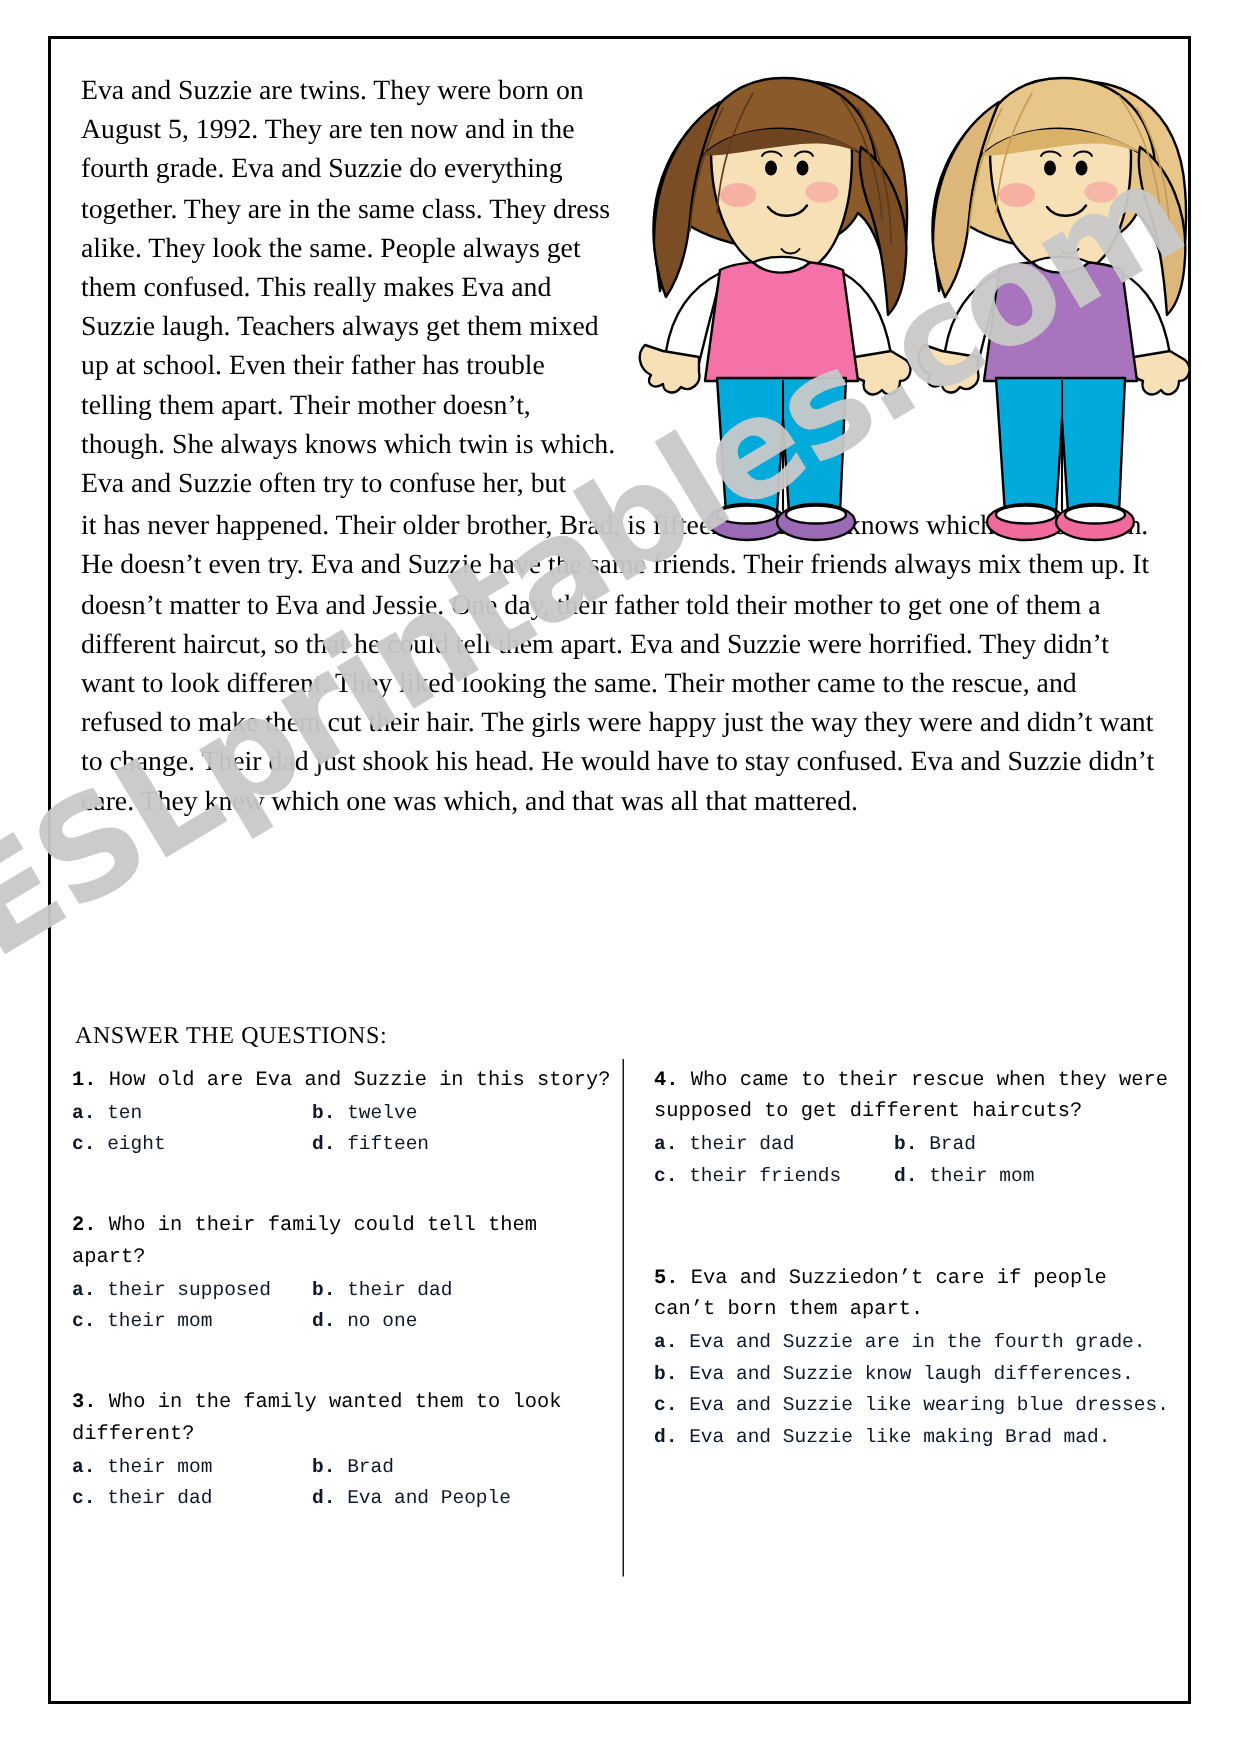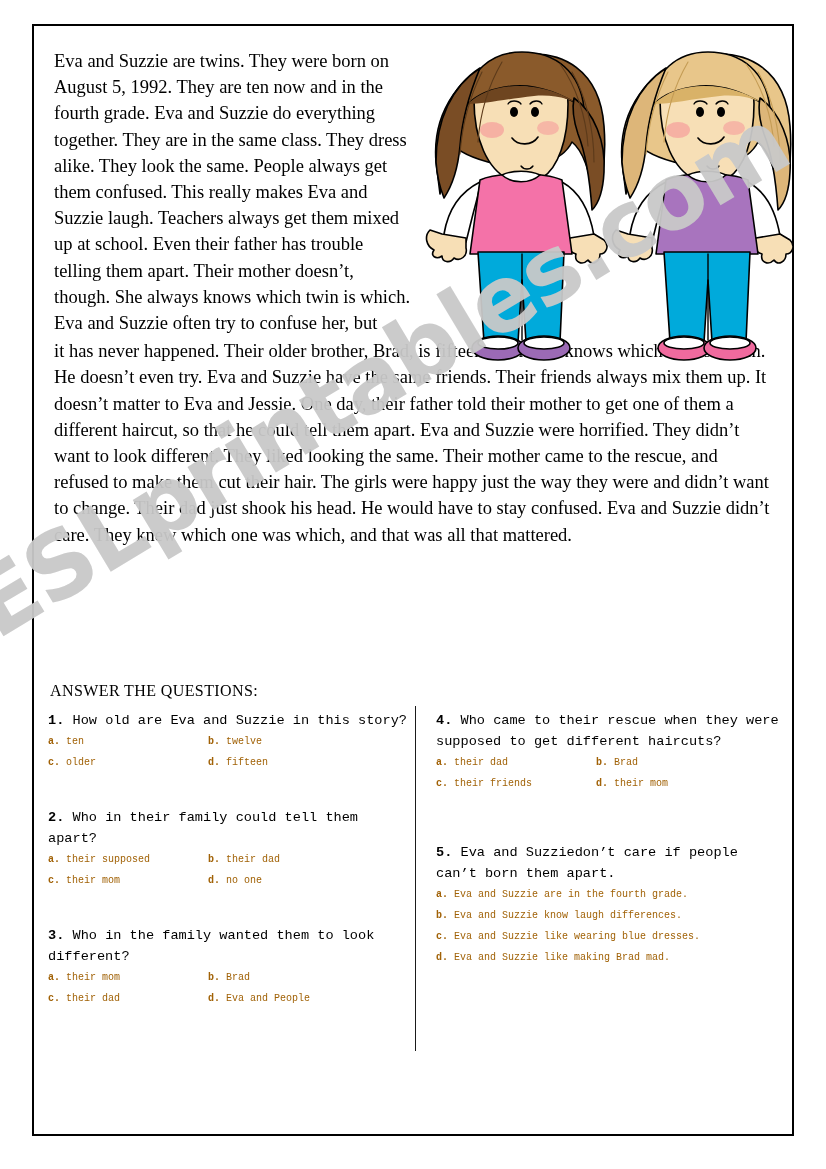--- a/index.html
+++ b/index.html
@@ -112,23 +112,23 @@
   .q-stem .qtext { }
 
   .opt-grid {
     display:grid;
     grid-template-columns:160px 1fr;
     row-gap:0px;
   }
   .opt-stack { display:block; }
 
   .opt {
-    font-size:10px;
+    font-size:13px;
     line-height:21px;
-    color:#a16207;
+    color:#0f172a;
     white-space:nowrap;
   }
   .opt-wrap { white-space:normal; }
   .opt .lbl { font-weight:bold; }
   .opt .txt { }
 
   .spacer-q { height:30px; }
   .spacer-q-lg { height:44px; }
 
   
@@ -276,21 +276,21 @@
         <div class="opt">
           <span class="lbl">a.</span>
           <span class="txt">ten</span>
         </div>
         <div class="opt">
           <span class="lbl">b.</span>
           <span class="txt">twelve</span>
         </div>
         <div class="opt">
           <span class="lbl">c.</span>
-          <span class="txt">older</span>
+          <span class="txt">eight</span>
         </div>
         <div class="opt">
           <span class="lbl">d.</span>
           <span class="txt">fifteen</span>
         </div>
       </div>
     </div>
 
     <div class="spacer-q"></div>
 

